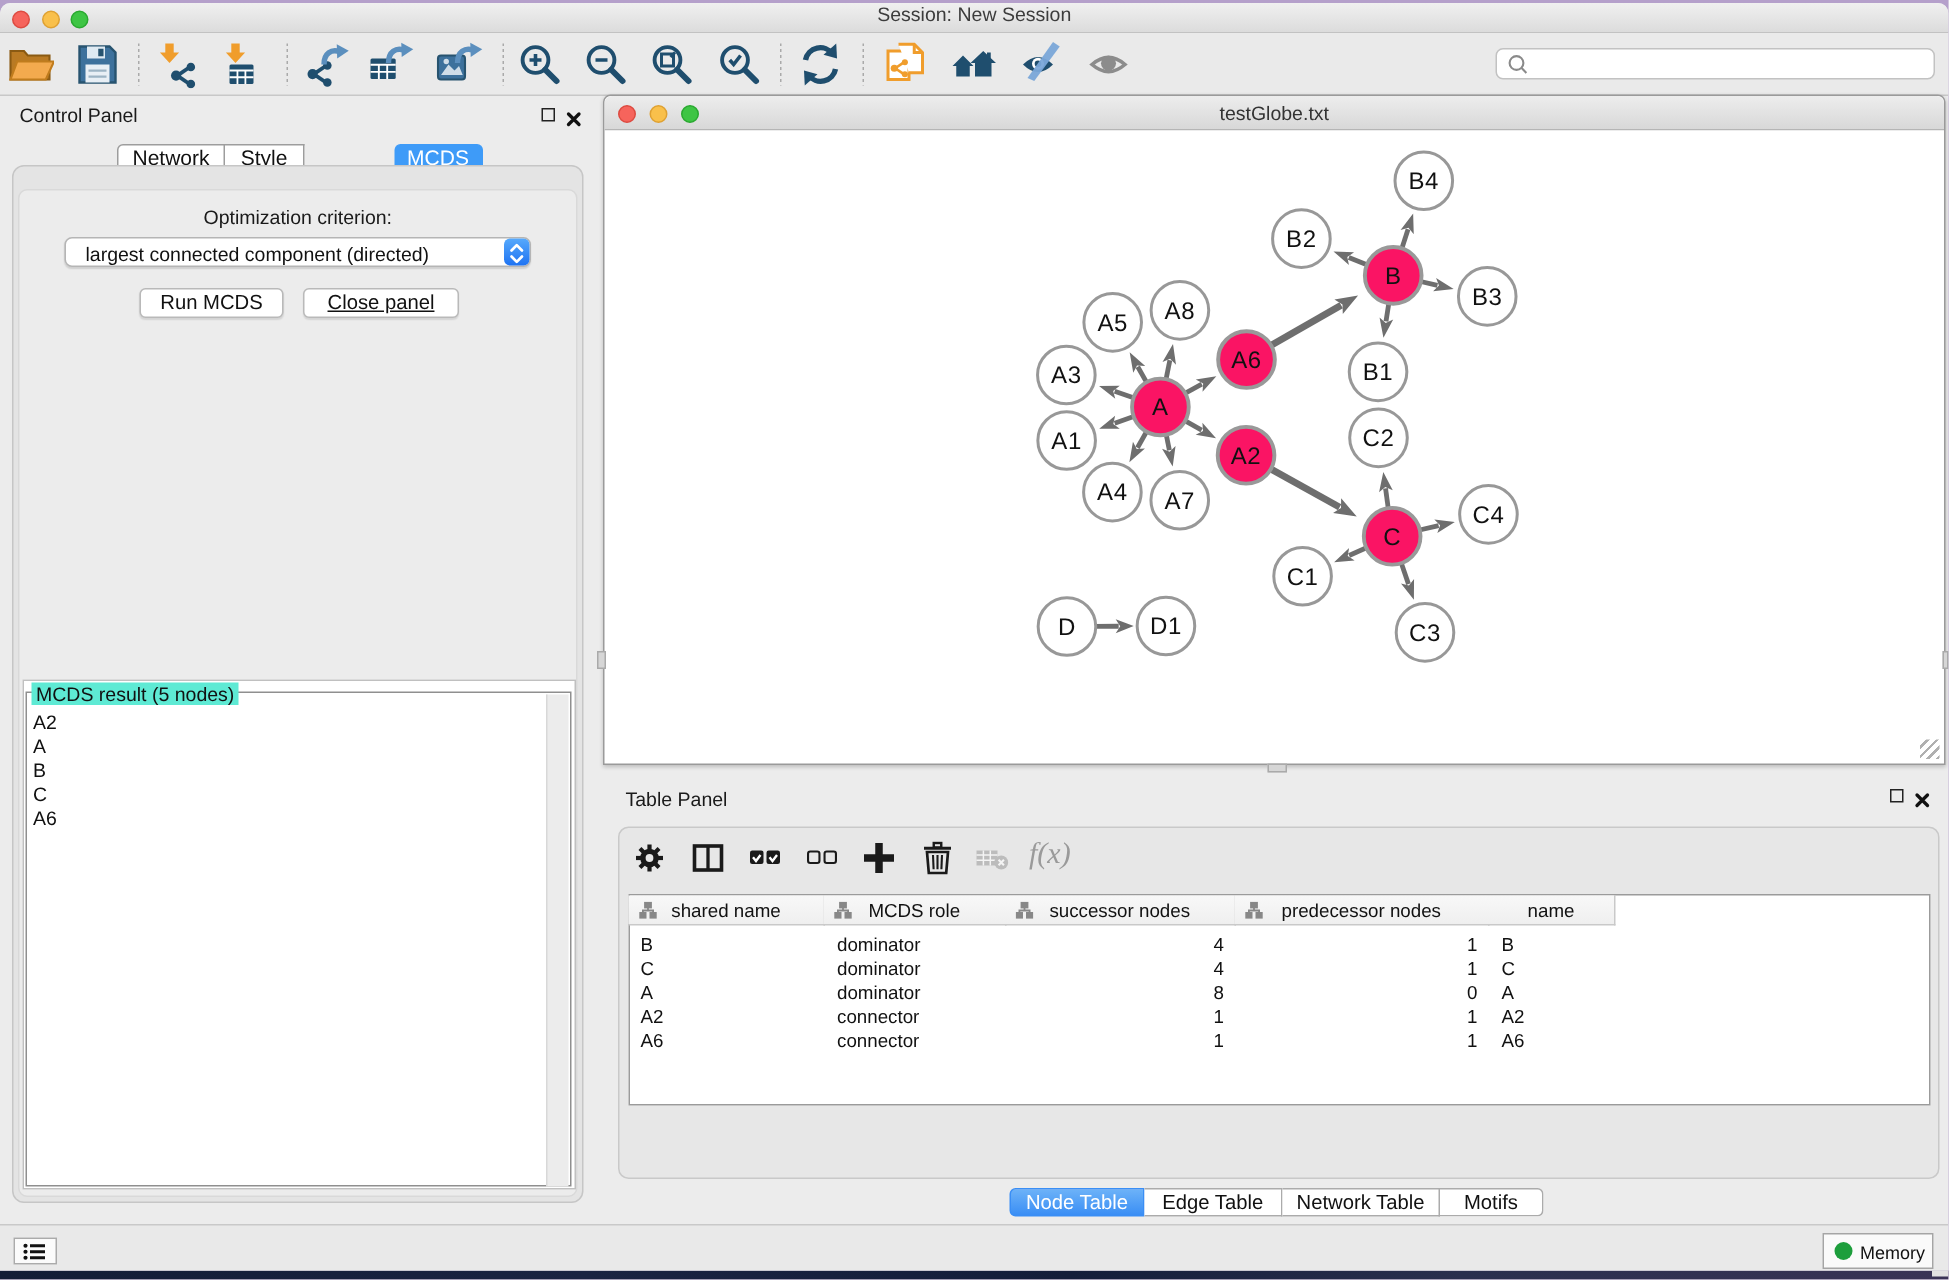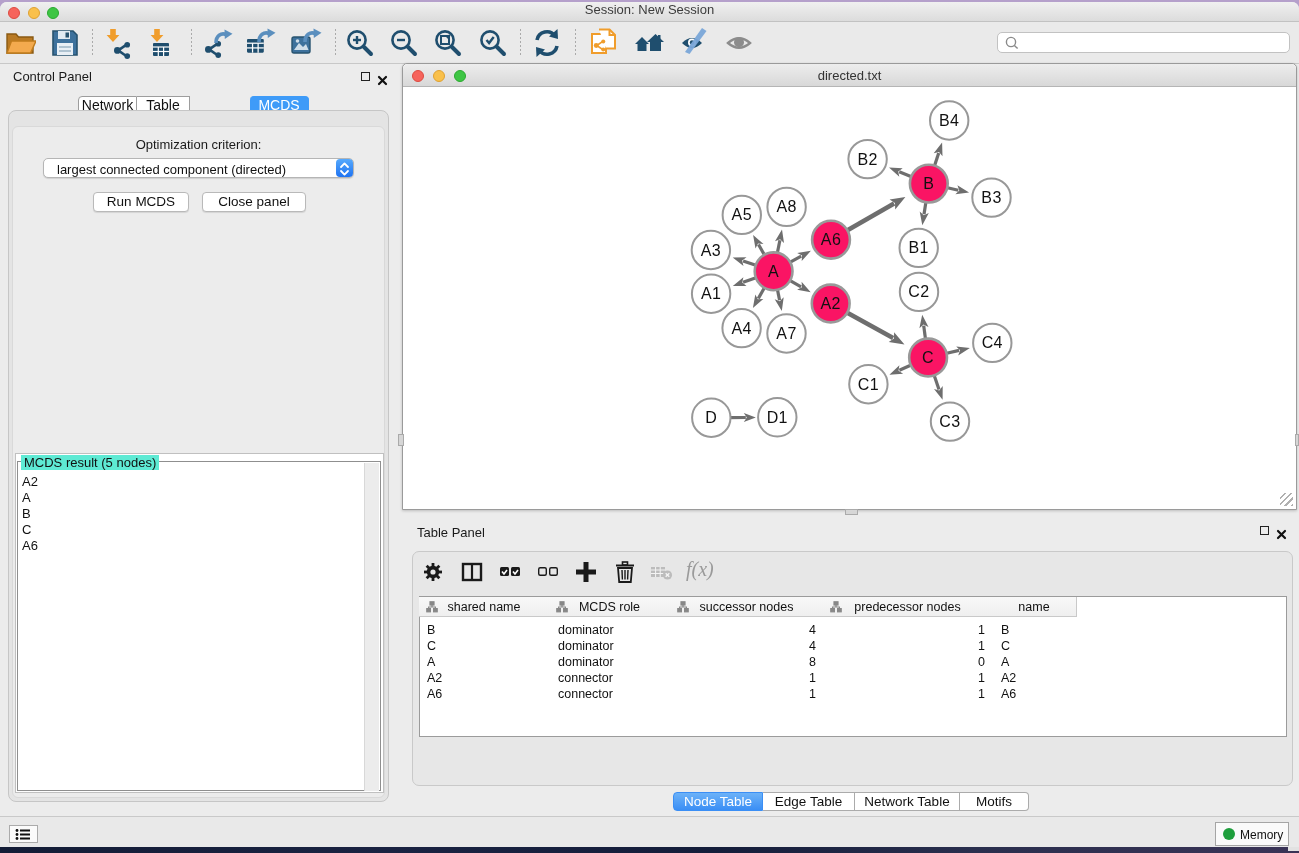--- a/index.html
+++ b/index.html
@@ -244,49 +244,49 @@
     </div>
   </div>
 </div>
 
 <div id="cp-title" class="abs">Control Panel</div>
 <div class="wbtn-sq abs" style="left:361px; top:72px;"></div>
 <div class="abs" style="left:377px; top:72px;"><svg width="11" height="11" viewBox="0 0 11 11">
       <path d="M2 2 L9 9 M9 2 L2 9" stroke="#111" stroke-width="2.2" stroke-linecap="round"></path>
     </svg></div>
 <div class="tabrow abs" style="left:78px; top:96px;">
-  <div class="tab first" style="width:59px;">Network</div>
-  <div class="tab" style="width:53px;">Table</div>
+  <div class="tab first" style="width:72px;">Network</div>
+  <div class="tab" style="width:53px;">Style</div>
   <div class="tab" style="width:60px;margin-top:40px;">Select</div>
   <div class="tab sel last" style="width:59px;">MCDS</div>
 </div>
 <div id="cp-outer" class="abs"></div>
 <div id="cp-inner" class="abs"></div>
 <div id="opt-label" class="abs">Optimization criterion:</div>
 <div id="dropdown" class="abs">
   <div class="txt">largest connected component (directed)</div>
   <div id="dd-step"><svg width="17" height="20" viewBox="0 0 17 20">
         <path d="M5 8 L8.5 4.4 L12 8" fill="none" stroke="#fff" stroke-width="1.8" stroke-linecap="round" stroke-linejoin="round"></path>
         <path d="M5 12 L8.5 15.6 L12 12" fill="none" stroke="#fff" stroke-width="1.8" stroke-linecap="round" stroke-linejoin="round"></path>
       </svg></div>
 </div>
 <div class="btn abs" style="left:93px; top:192px; width:96px;">Run MCDS</div>
-<div class="btn abs" style="left:202px; top:192px; width:104px;">Close panel</div>
+<div class="btn abs" style="left:202px; top:192px; width:104px;text-decoration:underline;">Close panel</div>
 <div id="fieldset-box" class="abs"></div>
 <div id="fieldset-line" class="abs"></div>
 <div id="mcds-scroll" class="abs"></div>
 <div id="fieldset-label" class="abs">MCDS result (5 nodes)</div>
 <div id="mcds-list" class="abs">A2<br>A<br>B<br>C<br>A6</div>
 
 <div id="netwin" class="abs">
   <div id="nettitle" class="abs">
     <div class="light abs" style="left:9px; top:6px; background:#f6645c; border:0.5px solid #dd4b41;"></div>
     <div class="light abs" style="left:30px; top:6px; background:#f9c04b; border:0.5px solid #dfa132;"></div>
     <div class="light abs" style="left:51px; top:6px; background:#3ec544; border:0.5px solid #2aa930;"></div>
-    <div class="t">directed.txt</div>
+    <div class="t">testGlobe.txt</div>
   </div>
   <svg class="graph" width="893" height="421" viewBox="0 0 893 421">
       <line x1="352.7" y1="189.4" x2="339.1" y2="194.2" stroke="#6e6e6e" stroke-width="3.2"></line>
       <polygon points="328.8,197.9 339.4,189.2 338.2,194.6 342.5,197.9" fill="#6e6e6e"></polygon>
       <line x1="352.6" y1="177.5" x2="339.1" y2="172.9" stroke="#6e6e6e" stroke-width="3.2"></line>
       <polygon points="328.7,169.4 342.5,169.2 338.1,172.6 339.5,177.9" fill="#6e6e6e"></polygon>
       <line x1="360.8" y1="199.0" x2="354.3" y2="210.5" stroke="#6e6e6e" stroke-width="3.2"></line>
       <polygon points="348.9,220.1 351.3,206.5 353.8,211.3 359.3,211.0" fill="#6e6e6e"></polygon>
       <line x1="360.8" y1="167.6" x2="354.5" y2="156.5" stroke="#6e6e6e" stroke-width="3.2"></line>
       <polygon points="349.1,146.9 359.5,156.0 354.0,155.6 351.5,160.5" fill="#6e6e6e"></polygon>

